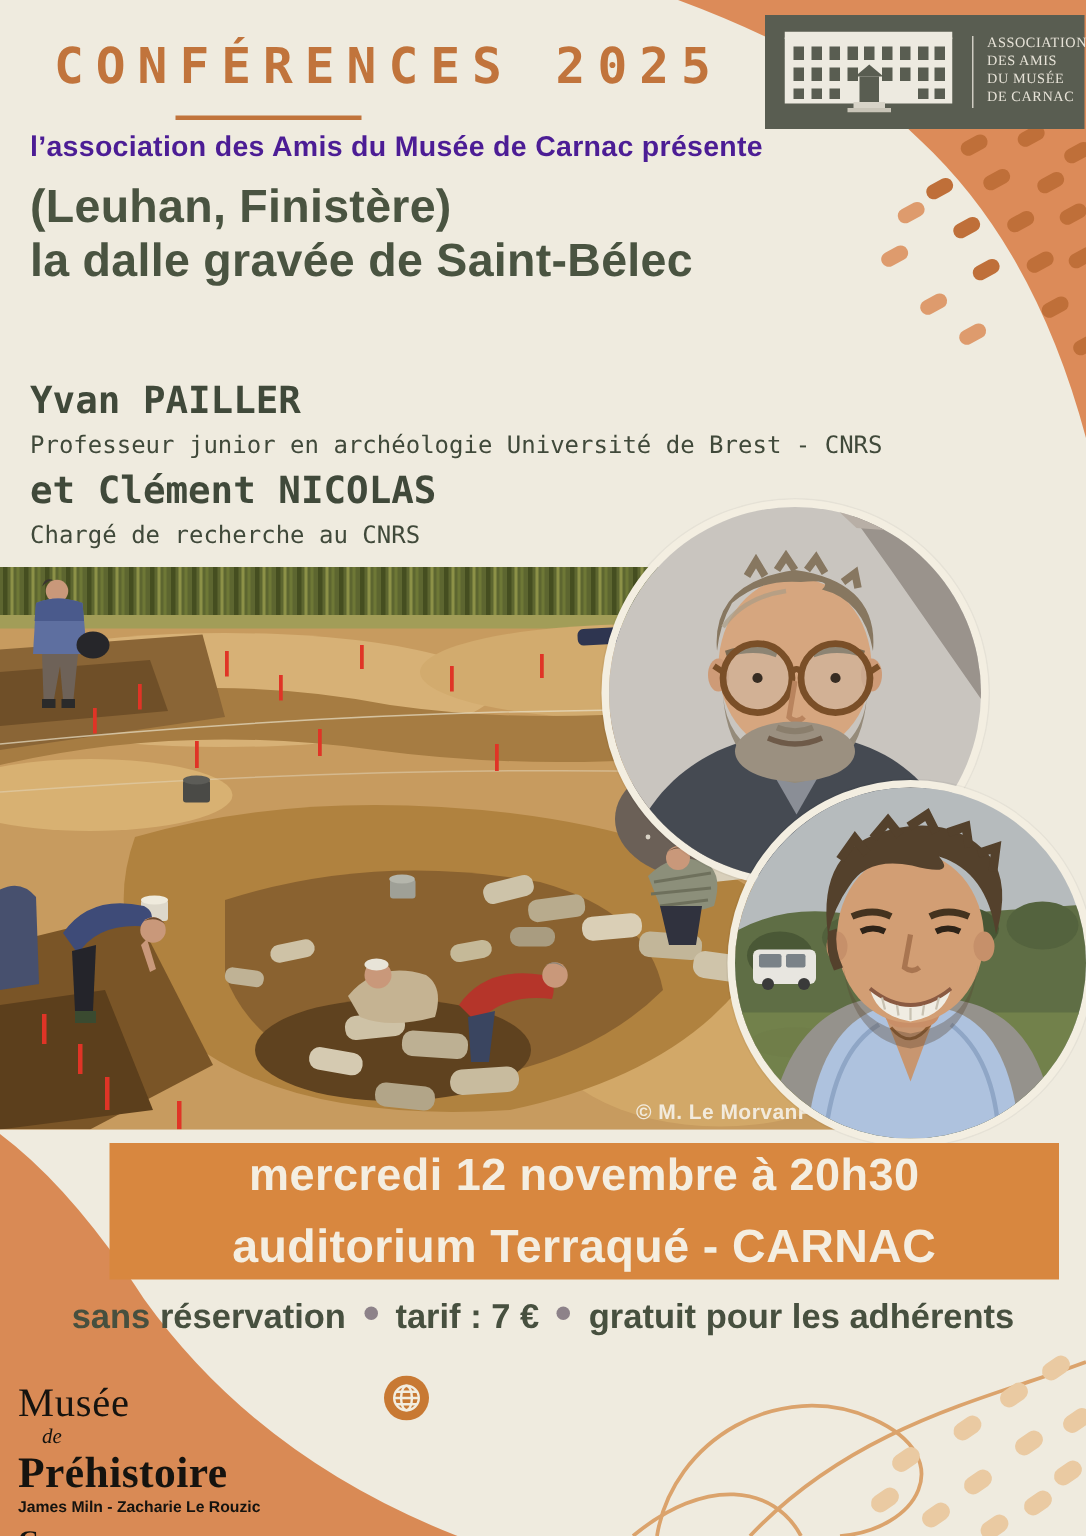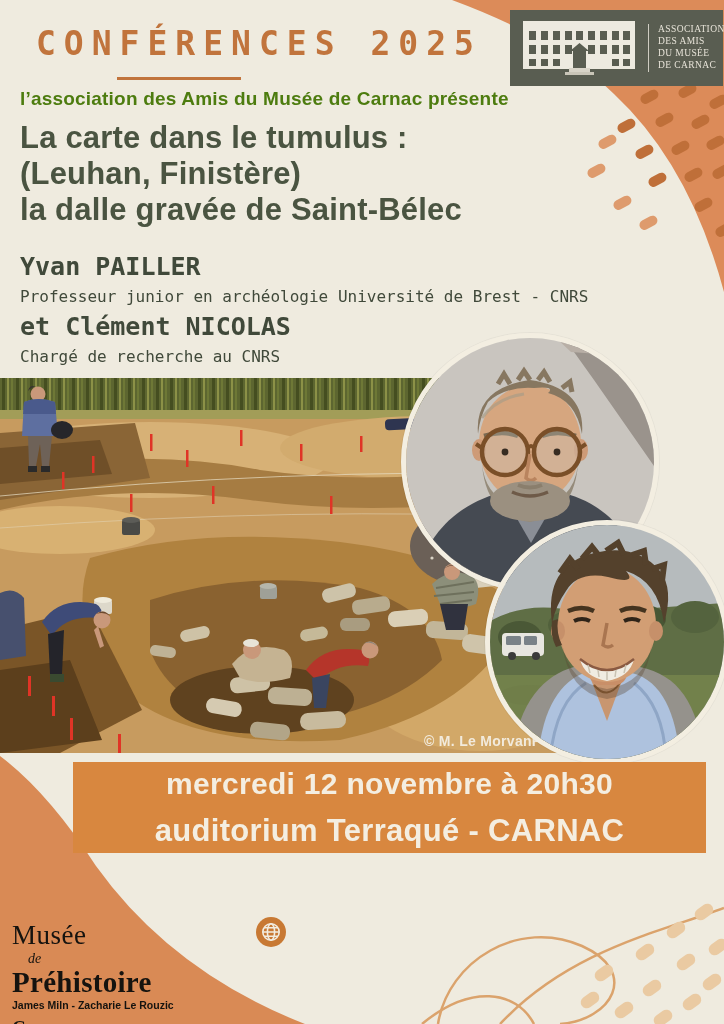--- a/index.html
+++ b/index.html
@@ -14,21 +14,21 @@
   
   #conf-title{
     left:36px; top:24px; width:480px;
     font-family:"DejaVu Sans Mono", monospace;
     font-size:33px; font-weight:bold; letter-spacing:8px;
     color:#C1743C; white-space:nowrap;
   }
   #title-underline{ left:117px; top:77px; width:124px; height:3px; background:#C1743C; }
   #presents{
     left:20px; top:88px; width:520px;
-    font-size:19px; font-weight:600; color:#4d7c0f; letter-spacing:.2px;
+    font-size:19px; font-weight:600; color:#4c1d95; letter-spacing:.2px;
   }
 
   
   #assoc-logo{ left:510px; top:10px; width:213px; height:76px; background:#595D51; }
   #assoc-text{ position:absolute; left:148px; top:13px; width:62px;
     font-family:"Liberation Serif", serif; font-size:9.5px; line-height:12px;
     color:#E7E3D8; letter-spacing:.4px; }
   #assoc-sep{ position:absolute; left:138px; top:14px; width:1px; height:48px; background:#CFCCC2; }
 
   
@@ -185,21 +185,20 @@
     <div id="assoc-sep"></div>
     <div id="assoc-text">
       <div>ASSOCIATION</div>
       <div>DES AMIS</div>
       <div>DU MUSÉE</div>
       <div>DE CARNAC</div>
     </div>
   </div>
 
   <div id="talk-title" class="abs" style="z-index:3">
-    <div>La carte dans le tumulus :</div>
     <div>(Leuhan, Finistère)</div>
     <div>la dalle gravée de Saint-Bélec</div>
   </div>
 
   <div id="spk1-name" class="abs spk-name">Yvan PAILLER</div>
   <div id="spk1-role" class="abs spk-role">Professeur junior en archéologie Université de Brest - CNRS</div>
   <div id="spk2-name" class="abs spk-name">et Clément NICOLAS</div>
   <div id="spk2-role" class="abs spk-role">Chargé de recherche au CNRS</div>
 
   <div id="photo" class="abs" style="z-index:4">
@@ -447,20 +446,23 @@
       <path d="M90,134 Q117,156 144,134" stroke="#8A5A42" stroke-width="2.5" fill="none"></path>
       <path d="M98,140 L100,148 M108,145 L109,152 M117,147 L117,155 M126,145 L125,152 M136,140 L134,148" stroke="#C9C2B2" stroke-width="1.5"></path>
     </svg>
   </div>
 
   <div id="banner" class="abs">
     <div class="l1">mercredi 12 novembre à 20h30</div>
     <div class="l2">auditorium Terraqué - CARNAC</div>
   </div>
 
+  <div id="conditions" class="abs">
+    <span>sans réservation</span><span class="cond-dot"></span><span>tarif : 7 €</span><span class="cond-dot"></span><span>gratuit pour les adhérents</span>
+  </div>
 
   <svg id="globe" class="abs" width="30" height="30" viewBox="0 0 30 30">
     <circle cx="15" cy="15" r="15" fill="#C87933"></circle>
     <circle cx="15" cy="15" r="8.2" fill="none" stroke="#F2EDE0" stroke-width="1.6"></circle>
     <ellipse cx="15" cy="15" rx="3.6" ry="8.2" fill="none" stroke="#F2EDE0" stroke-width="1.6"></ellipse>
     <path d="M6.8,15 L23.2,15 M8,10.8 L22,10.8 M8,19.2 L22,19.2" stroke="#F2EDE0" stroke-width="1.6"></path>
   </svg>
 
   <div id="museum-logo" class="abs">
     <div class="m1">Musée</div>

